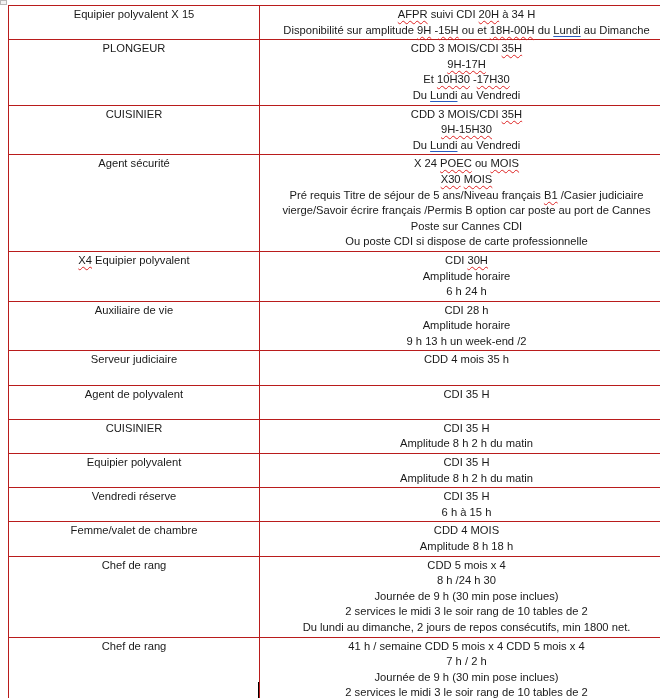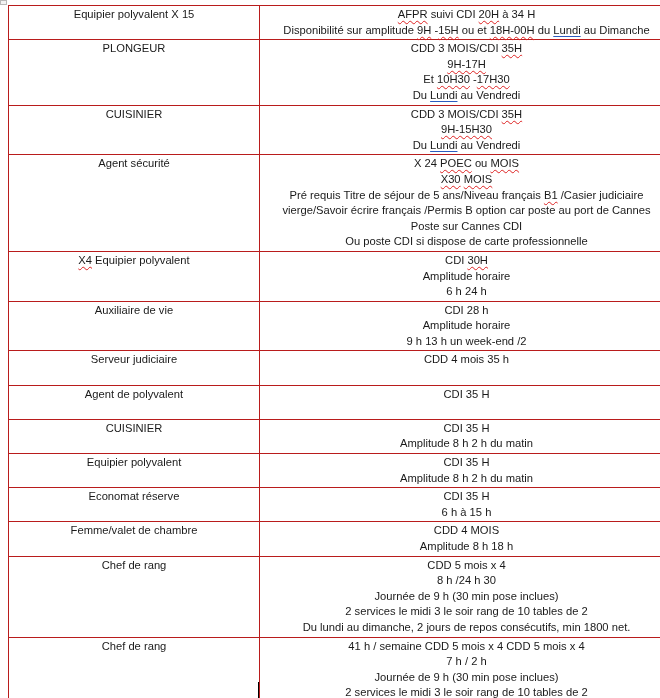--- a/index.html
+++ b/index.html
@@ -156,21 +156,21 @@
       <td class="col-job">
           <span class="line">Equipier polyvalent</span>
         </td>
       <td class="col-desc">
         <span class="line">CDI 35 H</span>
         <span class="line">Amplitude 8 h 2 h du matin</span>
       </td>
     </tr>
     <tr>
       <td class="col-job">
-          <span class="line">Economat réserve</span>
+          <span class="line">Vendredi réserve</span>
         </td>
       <td class="col-desc">
         <span class="line">CDI 35 H</span>
         <span class="line">6 h à 15 h</span>
       </td>
     </tr>
     <tr>
       <td class="col-job">
           <span class="line">Femme/valet de chambre</span>
         </td>

